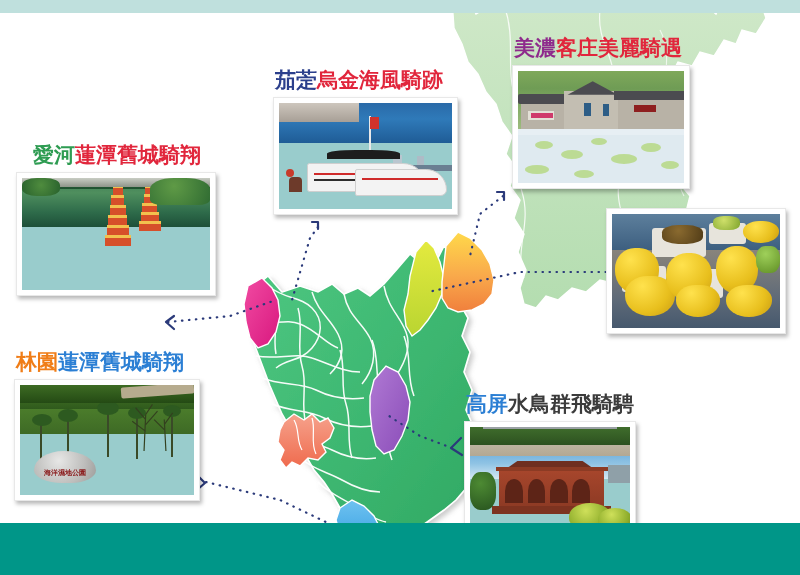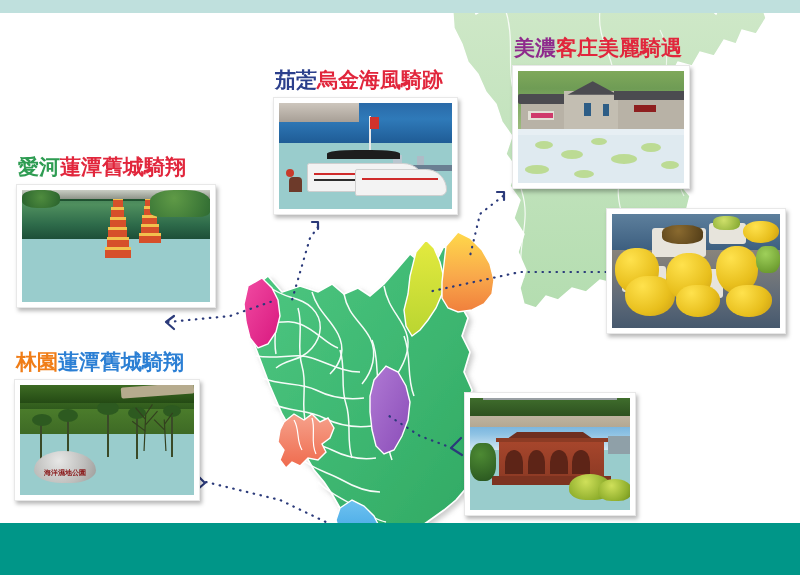--- a/index.html
+++ b/index.html
@@ -262,21 +262,21 @@
 
     <g fill="none" stroke="#2b3a7a" stroke-width="2.2" stroke-linecap="round" stroke-linejoin="round">
       <path d="M312,222 L318,222 L318,229"></path>
       <path d="M497,192 L504,192 L504,200"></path>
       <path d="M461,438 L451,448 L462,455"></path>
       <path d="M174,316 L166,322 L174,329"></path>
       <path d="M199,477 L205,483 L198,489"></path>
     </g>
   </svg>
 
-  <div class="card" style="left:16px;top:155px;">
+  <div class="card" style="left:16px;top:143px;text-align:center;">
     <div class="title">
       <span class="a" style="color:#2e9c52">愛河</span><span class="b" style="color:#e1263c">蓮潭舊城騎翔</span>
     </div>
     <div class="photo" style="width:200px;height:124px;">
       <div class="inner sky">
         <div class="cloudset">
           <div class="cl" style="left:4%;top:18%;width:46px;height:13px;"></div>
           <div class="cl" style="left:16%;top:10%;width:34px;height:11px;"></div>
           <div class="cl" style="left:46%;top:6%;width:52px;height:14px;"></div>
           <div class="cl" style="left:62%;top:22%;width:40px;height:11px;"></div>
@@ -394,20 +394,23 @@
         <div class="bunch" style="left:68%;top:62%;width:46px;height:32px;"></div>
         <div class="bunch" style="left:78%;top:6%;width:36px;height:22px;"></div>
         <div style="position:absolute;left:30%;top:10%;width:24%;height:16%;border-radius:40%;background:radial-gradient(circle at 40% 30%,#8a6a2f,#4f3a16);"></div>
         <div style="position:absolute;left:86%;top:28%;width:14%;height:24%;border-radius:40%;background:radial-gradient(circle at 40% 30%,#9fd05a,#5f8e24);"></div>
         <div style="position:absolute;left:60%;top:2%;width:16%;height:12%;border-radius:40%;background:radial-gradient(circle at 40% 30%,#cfe06a,#7ea32c);"></div>
       </div>
     </div>
   </div>
 
   <div class="card" style="left:464px;top:392px;">
+    <div class="title">
+      <span class="a" style="color:#2b7fd4">高屏</span><span class="b" style="color:#3b3b3b">水鳥群飛騎騁</span>
+    </div>
     <div class="photo" style="width:172px;height:124px;">
       <div class="inner">
         <div class="bk-sky"></div>
         <div class="cloudset" style="height:46%;">
           <div class="cl" style="left:8%;top:18%;width:36px;height:11px;"></div>
           <div class="cl" style="left:34%;top:8%;width:44px;height:12px;"></div>
           <div class="cl" style="left:68%;top:22%;width:38px;height:11px;"></div>
         </div>
         <div class="bk-ground"></div>
         <div style="position:absolute;left:0;bottom:26%;width:100%;height:16%;background:linear-gradient(#3f6d2c,#2d5120);"></div>

